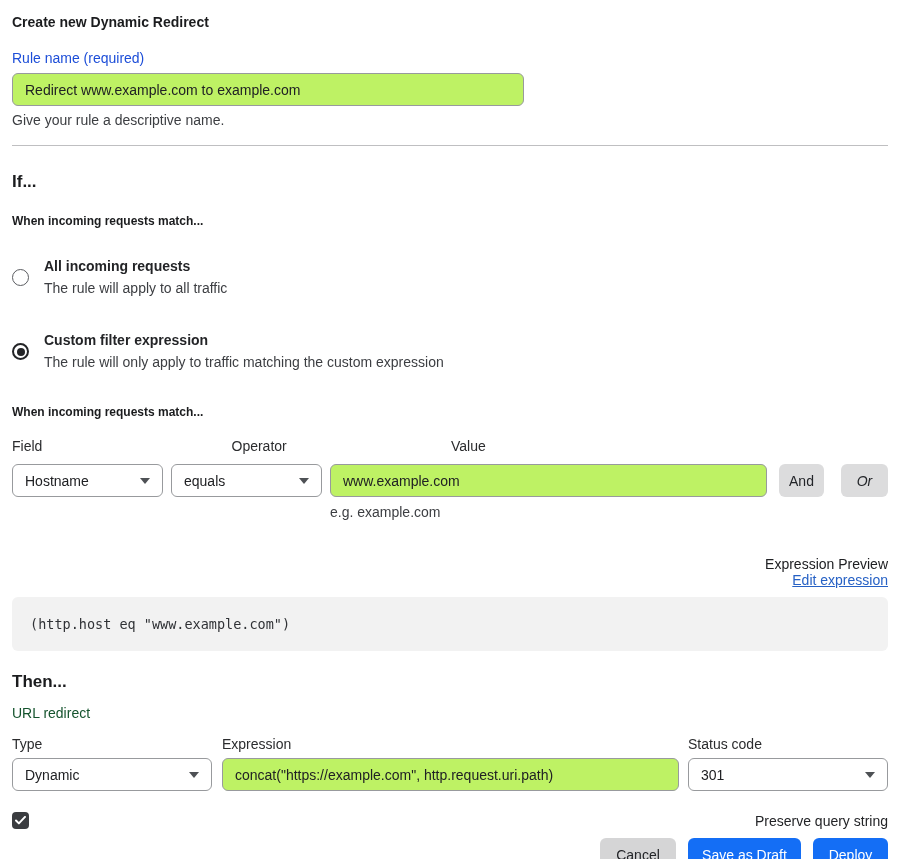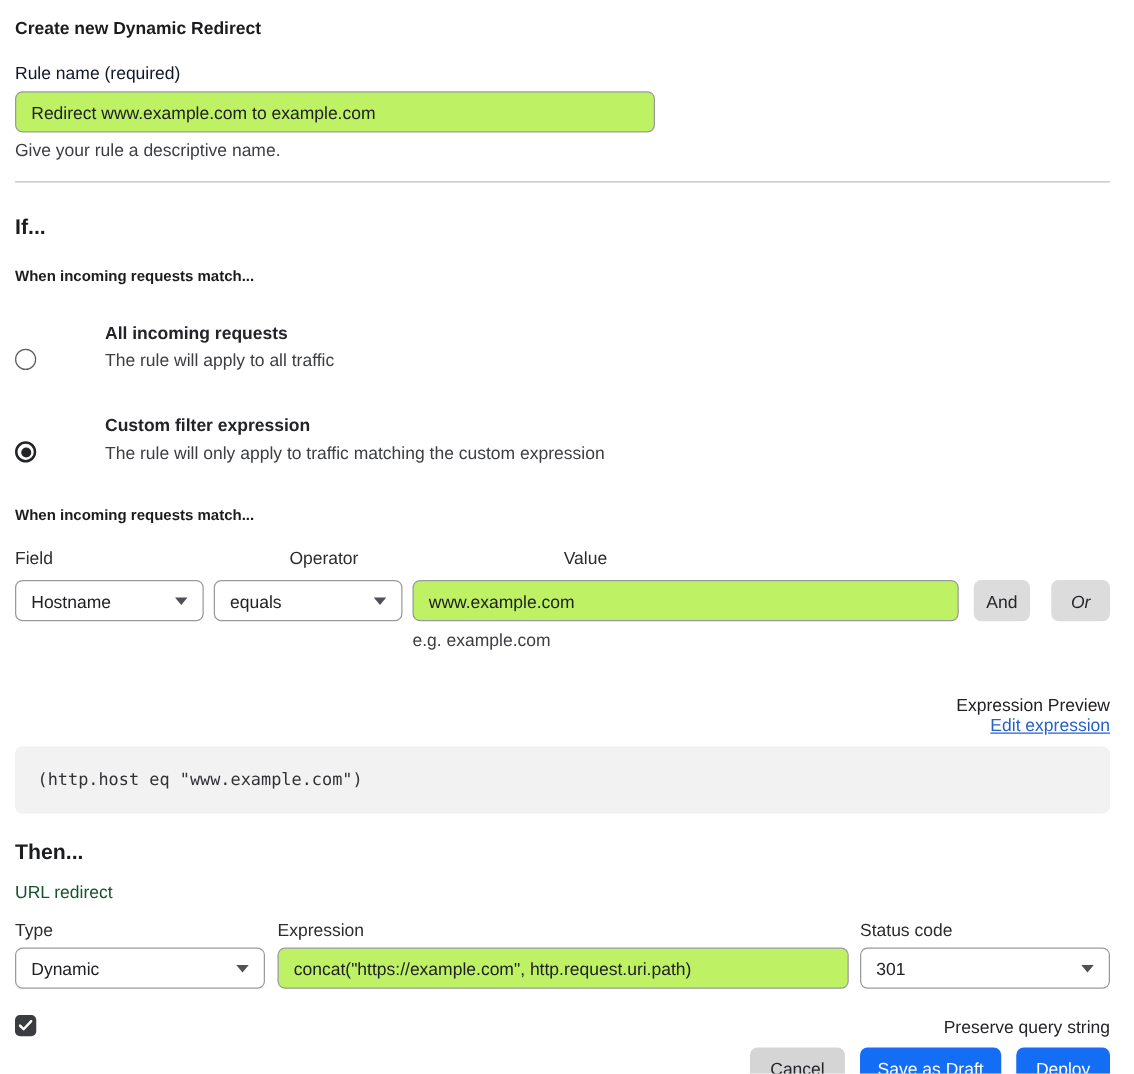--- a/index.html
+++ b/index.html
@@ -2,32 +2,32 @@
 <html><head>
 <meta charset="utf-8">
 <style>
   html,body{margin:0;padding:0;background:#fff;}
   .page{
     position:relative;width:907px;height:859px;background:#fff;
     font-family:"Liberation Sans",sans-serif;font-size:14px;color:#202124;
     box-sizing:border-box;padding:12px 19px 13px 12px;overflow:hidden;
   }
   .page-title{font-size:14px;font-weight:700;margin:2px 0 0;color:#1b1c1e;}
-  .field-label{margin-top:20px;color:#0f172a;}
+  .field-label{margin-top:20px;color:#1d4ed8;}
   .text-input{
     display:block;box-sizing:border-box;height:33px;border:1px solid #989a9d;border-radius:6px;
     padding:0 12px;font:14px "Liberation Sans",sans-serif;color:#202124;background:#bef264;outline:none;
   }
   .rule-name-input{width:512px;margin-top:7px;}
   .help{margin-top:6px;color:#3c3e42;}
   .divider{border:0;border-top:1px solid #bfbfc1;margin:17px 0 0;}
   .section-heading{font-size:17px;font-weight:700;margin:26px 0 0;color:#1b1c1e;}
   .sub-heading{font-size:12px;font-weight:700;margin:22px 0 0;color:#1b1c1e;}
 
-  .radio-option{display:flex;align-items:flex-end;gap:40px;}
+  .radio-option{display:flex;align-items:center;}
   .radio-option.first{margin-top:30px;}
   .radio-option.second{margin-top:36px;}
   .radio{
     flex:0 0 auto;width:17px;height:17px;border:1.5px solid #5b5d61;border-radius:50%;
     box-sizing:border-box;margin-top:1px;position:relative;background:#fff;cursor:pointer;
   }
   .radio.checked{border:2px solid #232427;}
   .radio.checked::after{content:"";position:absolute;top:2.5px;left:2.5px;right:2.5px;bottom:2.5px;background:#232427;border-radius:50%;}
   .radio-texts{margin-left:15px;}
   .radio-label{font-weight:700;color:#232427;}

